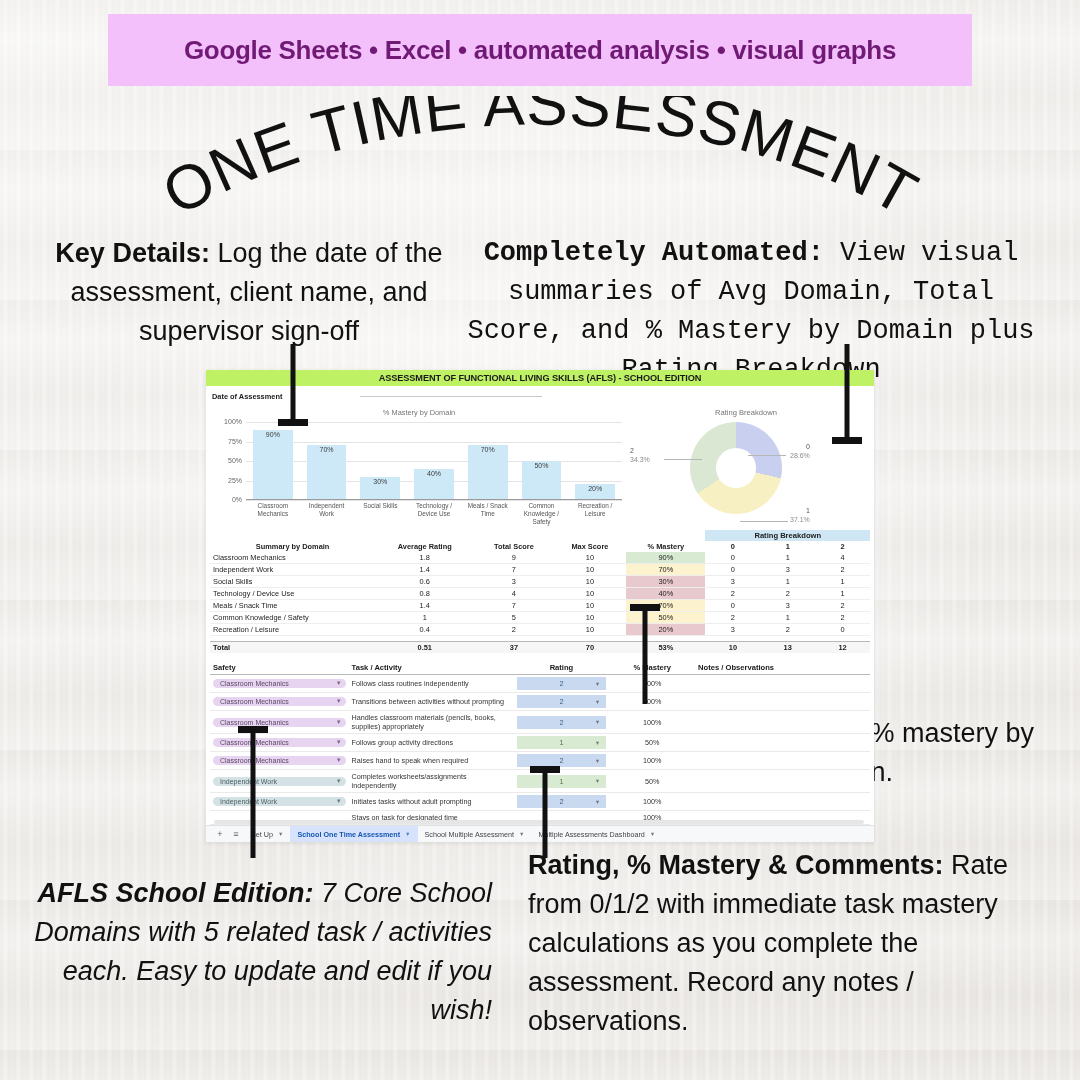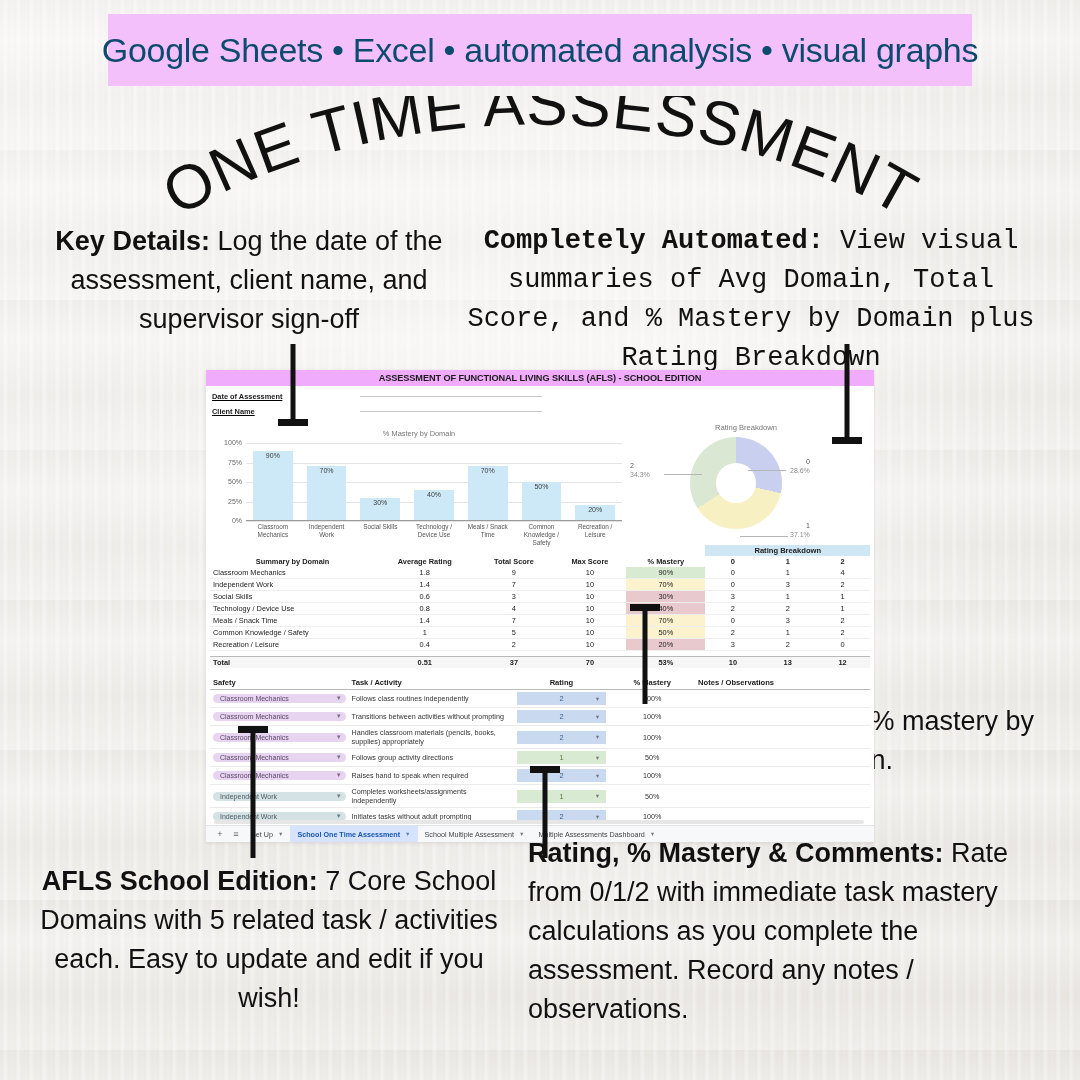--- a/index.html
+++ b/index.html
@@ -35,68 +35,69 @@
   }
   .layer { position:absolute; z-index:5; }
 
   
   #banner {
     left:108px; top:14px; width:864px; height:72px;
     background:#f3c0fb;
     display:flex; align-items:center; justify-content:center;
   }
   #banner-text {
-    font-size:34px; font-weight:400; color:#0c4a6e; letter-spacing:-0.3px;
+    font-size:26px; font-weight:700; color:#701a75; letter-spacing:-0.3px;
     white-space:nowrap;
   }
 
   
   #arch { left:0px; top:96px; width:1080px; height:130px; }
 
   
   .anno {
     font-size:27px; line-height:1.44; color:#111; text-align:center;
     font-weight:400;
+    margin-top:12px;
   }
   .anno b { font-weight:700; }
   #anno-key { left:14px; top:222px; width:470px; }
   #anno-auto { left:466px; top:222px; width:570px;font-family:Liberation Mono, monospace; }
   #anno-color { left:620px; top:702px; width:450px; }
-  #anno-afls  { left:34px;  top:862px; width:470px; text-align:center; }
+  #anno-afls  { left:22px;  top:862px; width:470px; text-align:right;font-style:italic; }
   #anno-rating{ left:528px; top:834px; width:540px; text-align:left; }
 
   
   .pointer { position:absolute; z-index:7; }
   .pointer .stem { position:absolute; left:50%; transform:translateX(-50%); width:5px; background:#111; }
   .pointer .foot { position:absolute; left:50%; transform:translateX(-50%); width:30px; height:7px; background:#111; }
 
   
   #sheet {
     left:206px; top:370px; width:668px; height:472px;
     background:#ffffff;
     box-shadow:0 1px 4px rgba(0,0,0,0.10);
     z-index:6;
     overflow:hidden;
     font-family:"Liberation Sans", sans-serif;
   }
   #sheet-title {
-    height:16px; background:#f0abfc; color:#1a1a1a;
+    height:16px; background:#bef264; color:#1a1a1a;
     font-size:9.2px; font-weight:700; letter-spacing:-0.1px;
     display:flex; align-items:center; justify-content:center;
   }
   
-  #info { padding:3px 0 2px 6px;text-decoration:underline; }
+  #info { padding:3px 0 2px 6px; }
   .info-row { display:flex; align-items:center; height:15px; }
   .info-label { width:140px; font-size:7.4px; font-weight:700; color:#1b1b1b; }
   .info-line { width:182px; height:1px; background:#c9c9c9; margin-left:8px; }
 
   
   #charts { display:flex; height:120px; padding:0 4px; }
   #bar-wrap { width:418px; position:relative; }
-  #bar-title { text-align:center; font-size:7.4px; color:#757575; margin-top:8px; }
+  #bar-title { text-align:center; font-size:7.4px; color:#757575; margin-top:2px; }
   #bar-area { position:relative; height:78px; margin:5px 0 0 0; }
   .grid-row { position:absolute; left:36px; right:6px; height:1px; background:#e4e4e4; }
   .ytick { position:absolute; left:0; width:32px; text-align:right; font-size:7px; color:#666; transform:translateY(-4px); }
   #bars { position:absolute; left:36px; right:6px; bottom:0; top:0; display:flex; align-items:flex-end; }
   .barcell { flex:1; display:flex; flex-direction:column; align-items:center; justify-content:flex-end; height:100%; }
   .bar {
     width:74%; background:#cde9f7;
     display:flex; align-items:flex-start; justify-content:center;
     font-size:7px; color:#3c3c3c; padding-top:1px;
   }
@@ -221,24 +222,20 @@
     <div class="stem" style="top:6px; height:86px;"></div>
 </div>
 
 <div id="sheet" class="layer">
 
   <div id="sheet-title">ASSESSMENT OF FUNCTIONAL LIVING SKILLS (AFLS) - SCHOOL EDITION</div>
 
   <div id="info">
     <div class="info-row">
       <span class="info-label">Date of Assessment</span>
-      <span class="info-line"></span>
-    </div>
-    <div class="info-row">
-      <span class="info-label">Client Name</span>
       <span class="info-line"></span>
     </div>
   </div>
 
   <div id="charts">
     <div id="bar-wrap">
       <div id="bar-title">% Mastery by Domain</div>
       <div id="bar-area">
         <div id="gridlines">
             <div class="grid-row" style="top: 0%;"></div>

